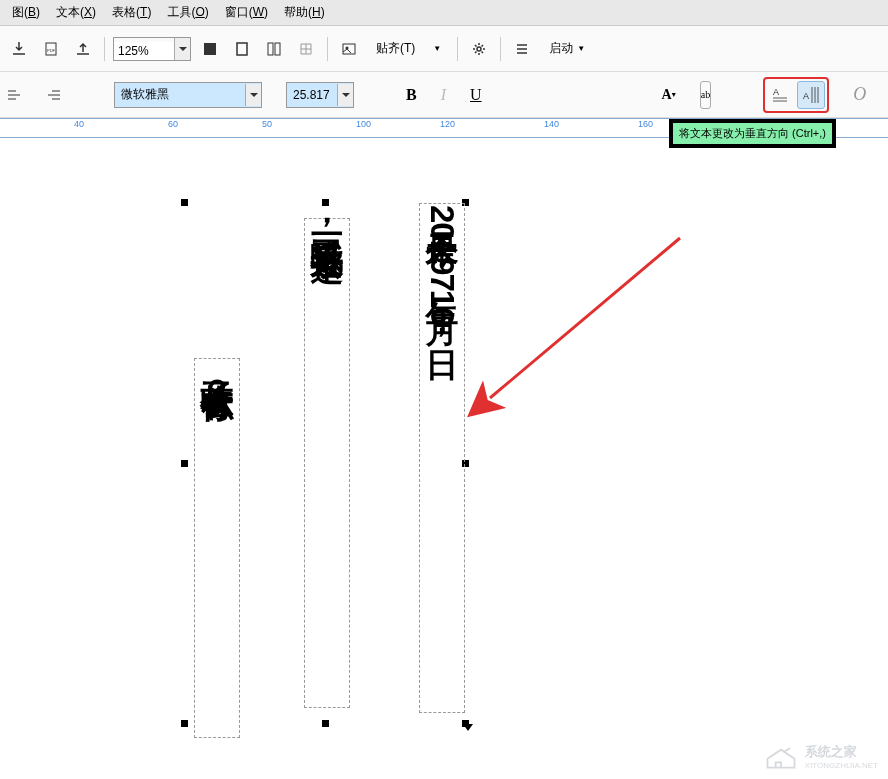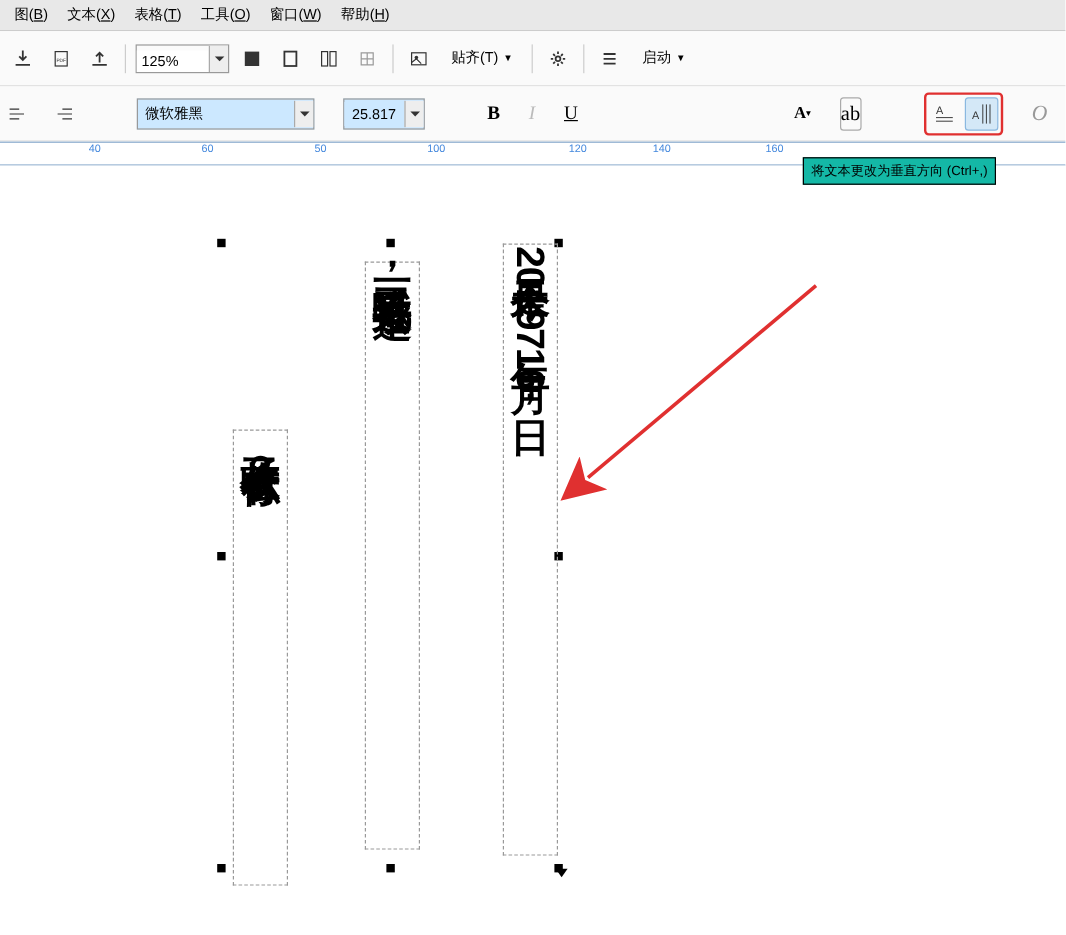--- a/index.html
+++ b/index.html
@@ -29,27 +29,27 @@
     .font-name-input { width: 130px; }
     .font-size-input { width: 50px; }
     
     .fmt-btn { width: 28px; height: 28px; display: flex; align-items: center; justify-content: center; cursor: pointer; border-radius: 3px; font-family: "Times New Roman", serif; }
     .fmt-btn.bold { font-weight: bold; font-size: 16px; }
     .fmt-btn.italic { font-style: italic; font-size: 16px; color: #999; }
     .fmt-btn.underline { text-decoration: underline; font-size: 16px; }
     .fmt-btn.disabled { color: #bbb; }
     
     .launch-btn { display: flex; align-items: center; gap: 4px; padding: 3px 8px; font-size: 12px; cursor: pointer; }
-    .paste-btn { display: flex; align-items: center; gap: 4px; padding: 3px 8px; font-size: 12px; cursor: pointer; }
+    .paste-btn { display: flex; align-items: center; gap: 18px; padding: 3px 8px; font-size: 12px; cursor: pointer; }
     
     .red-box { border: 2px solid #e03030; border-radius: 4px; padding: 2px; display: flex; gap: 2px; }
     .vert-btn { width: 28px; height: 28px; display: flex; align-items: center; justify-content: center; cursor: pointer; }
     .vert-btn.active { background: #d4e8f7; border: 1px solid #8ab8e0; border-radius: 3px; }
     
-    .tooltip { position: absolute; top: 131px; left: 669px; background: #14b8a6; border: 1px solid #000000; padding: 3px 6px; font-size: 11px; z-index: 100; }
+    .tooltip { position: absolute; top: 119px; left: 669px; background: #86efac; border: 4px solid #000000; padding: 3px 6px; font-size: 11px; z-index: 100; }
     
     .ruler { height: 20px; background: #fff; border-top: 1px solid #88aacc; border-bottom: 1px solid #88aacc; position: relative; font-size: 9px; overflow: hidden; }
     .ruler-mark { position: absolute; top: 0; height: 100%; display: flex; flex-direction: column; align-items: center; }
     .ruler-mark .num { color: #48d; font-size: 9px; }
     
     .canvas-area { position: relative; width: 100%; height: 640px; background: #fff; overflow: hidden; }
     
     .text-frame { position: absolute; }
     .text-frame.selected .vtext { border: 1px dashed #999; padding: 4px 2px; }
     .handle { position: absolute; width: 7px; height: 7px; background: #000; }
@@ -200,21 +200,21 @@
   <div class="fmt-btn disabled">
     <svg viewBox="0 0 16 16">
         <path d="M6 4h7M6 8h7M6 12h7M2 8l3-2v4z" stroke="#bbb" fill="#bbb"></path>
       </svg>
   </div>
   <div class="divider"></div>
   <div class="fmt-btn" style="font-size:10px;">
     <span style="font-size:14px;font-weight:bold;">A</span>
       <span style="font-size:8px;">▾</span>
   </div>
-  <div class="fmt-btn" style="font-size:17px;border:1px solid #aaa;">ab</div>
+  <div class="fmt-btn" style="font-size:10px;border:1px solid #aaa;">ab</div>
   <div class="divider"></div>
 
   <div class="red-box">
     <div class="vert-btn">
       <svg width="20" height="20" viewBox="0 0 20 20">
           <text x="2" y="10" font-size="9" fill="#333">A</text>
           <path d="M2 13h14M2 16h14" stroke="#333" stroke-width="0.8"></path>
         </svg>
     </div>
     <div class="vert-btn active">
@@ -243,21 +243,21 @@
     </div>
   <div class="ruler-mark" style="left:168px;">
       <span class="num">60</span>
     </div>
   <div class="ruler-mark" style="left:262px;">
       <span class="num">50</span>
     </div>
   <div class="ruler-mark" style="left:356px;">
       <span class="num">100</span>
     </div>
-  <div class="ruler-mark" style="left:474px;">
+  <div class="ruler-mark" style="left:440px;">
       <span class="num">120</span>
     </div>
   <div class="ruler-mark" style="left:544px;">
       <span class="num">140</span>
     </div>
   <div class="ruler-mark" style="left:638px;">
       <span class="num">160</span>
     </div>
 </div>
 
@@ -281,13 +281,23 @@
 
   <svg class="arrow-svg" viewBox="0 0 260 200">
     <defs>
       <marker id="ah" markerWidth="12" markerHeight="12" refX="2" refY="6" orient="auto">
         <path d="M0,0 L12,6 L0,12 L3,6 z" fill="#e03030"></path>
       </marker>
     </defs>
     <line x1="240" y1="10" x2="50" y2="170" stroke="#e03030" stroke-width="3" marker-end="url(#ah)"></line>
   </svg>
 
+  <div class="watermark">
+    <svg viewBox="0 0 40 30">
+        <path d="M5 18 L20 8 L35 18 L35 28 L5 28 Z M14 28 v-6 h6 v6" stroke="#5a6a7a" stroke-width="2" fill="none"></path>
+        <path d="M24 10 L30 6" stroke="#5a6a7a" stroke-width="2"></path>
+      </svg>
+    <div>
+      <div style="font-weight:bold;">系统之家</div>
+      <div style="font-size:8px;">XITONGZHIJIA.NET</div>
+    </div>
+  </div>
 </div>
 
 </body></html>

